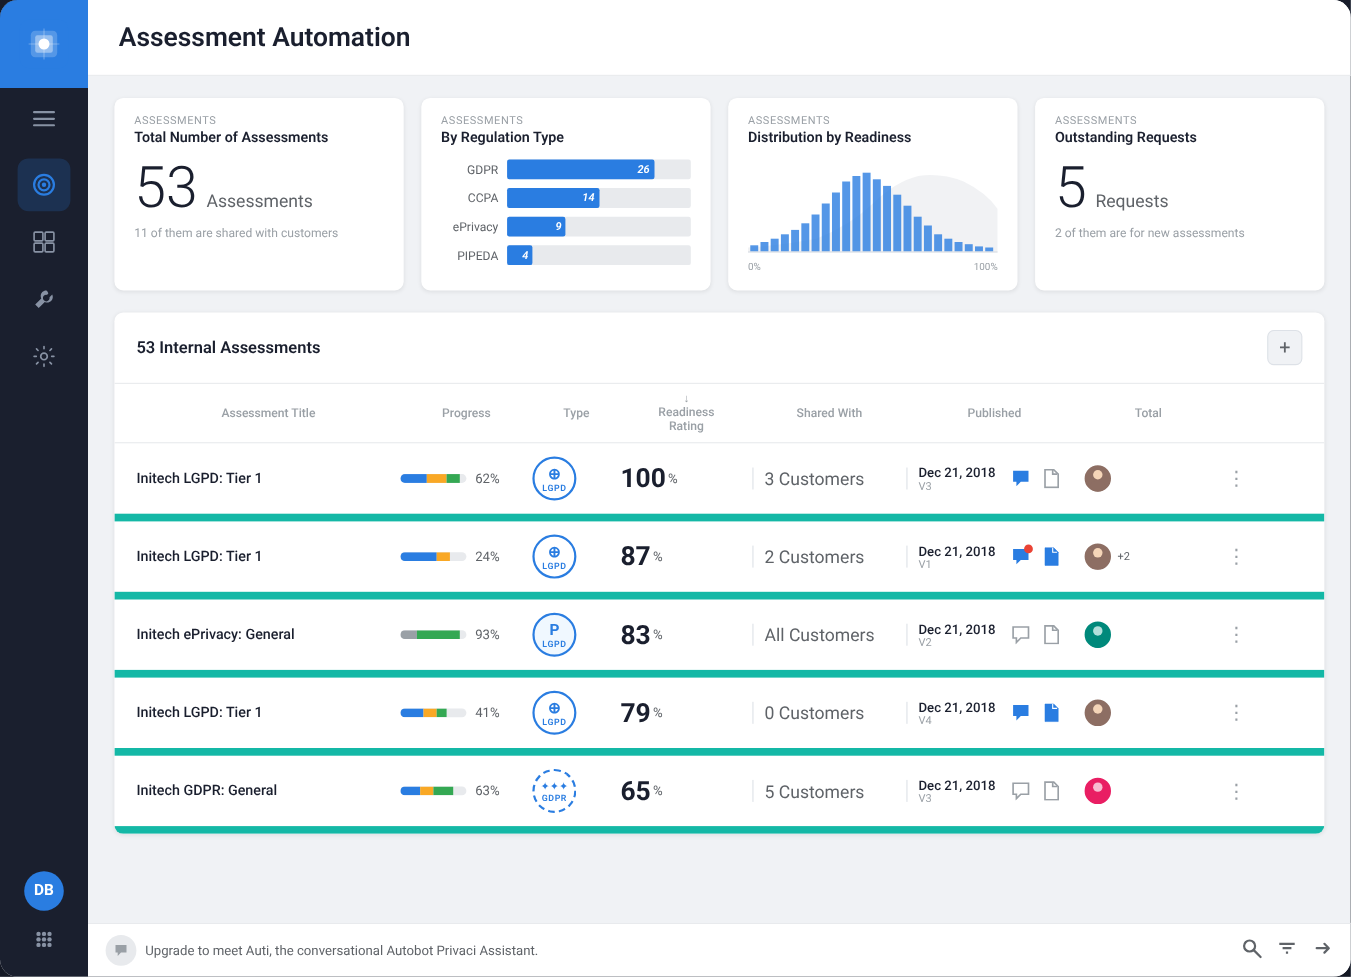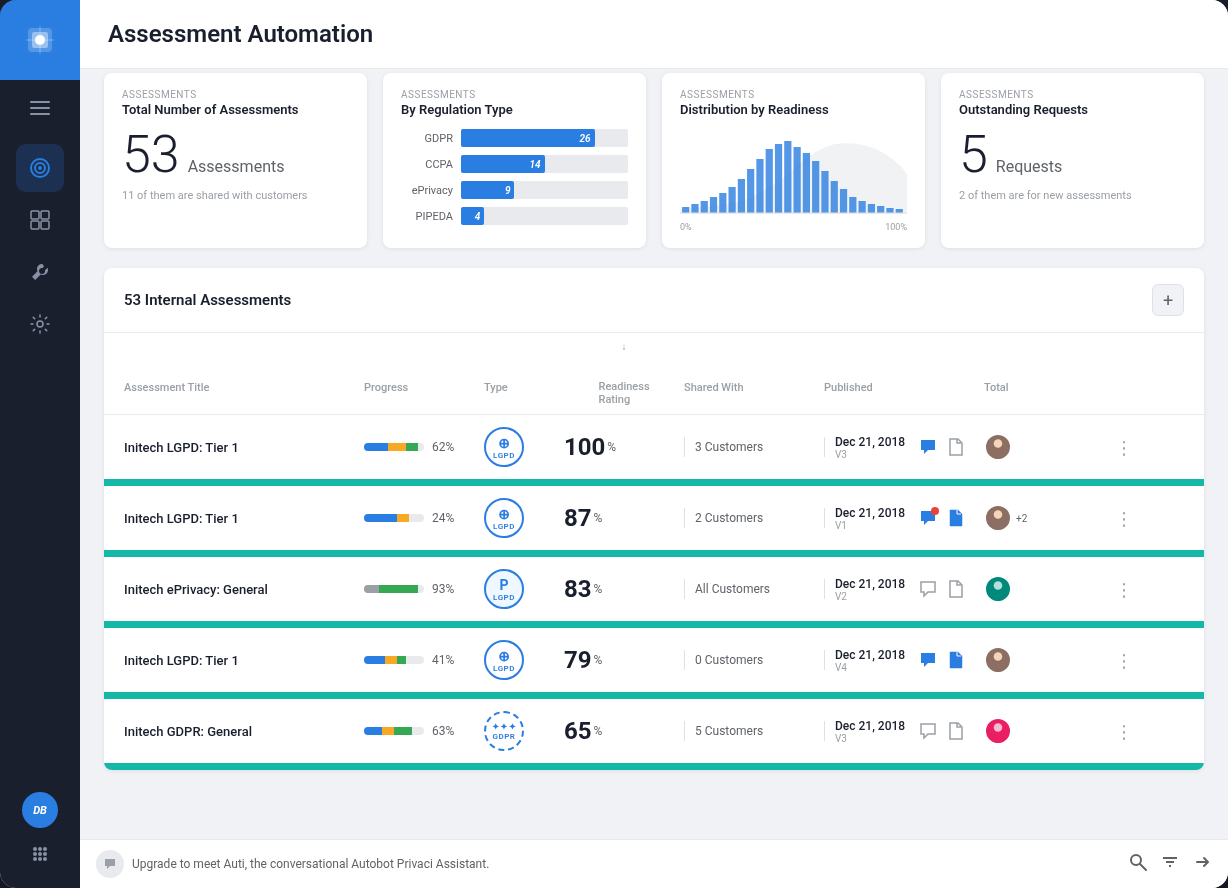--- a/index.html
+++ b/index.html
@@ -82,24 +82,23 @@
     }
     .avatar-badge {
       width: 36px;
       height: 36px;
       border-radius: 50%;
       background: #2a7de1;
       display: flex;
       align-items: center;
       justify-content: center;
       color: white;
-      font-size: 11px;
+      font-size: 14px;
       font-weight: 700;
       cursor: pointer;
-      font-style: italic;
     }
     .sidebar-grid-icon {
       width: 36px;
       height: 36px;
       display: flex;
       align-items: center;
       justify-content: center;
       color: #8892a4;
       cursor: pointer;
     }
@@ -116,21 +115,21 @@
       border-bottom: 1px solid #e8eaed;
     }
     .main-header h1 {
       font-size: 24px;
       font-weight: 600;
       color: #1a1f2e;
     }
     .main-body {
       flex: 1;
       overflow-y: auto;
-      padding: 4px 24px;
+      padding: 20px 24px;
     }
     
     .stats-row {
       display: grid;
       grid-template-columns: 1fr 1fr 1fr 1fr;
       gap: 16px;
       margin-bottom: 20px;
     }
     .stat-card {
       background: white;
@@ -251,22 +250,21 @@
       display: grid;
       grid-template-columns: 240px 120px 80px 120px 140px 160px 120px 40px;
       padding: 8px 20px;
       border-bottom: 1px solid #e8eaed;
       align-items: center;
     }
     .col-header {
       font-size: 11px;
       color: #9aa0a6;
       font-weight: 500;
-      text-align: left;
-      margin-top: 28px;
+      text-align: center;
     }
     .readiness-col {
       display: flex;
       flex-direction: column;
       align-items: center;
     }
     .readiness-arrow { font-size: 10px; color: #9aa0a6; }
     .table-row {
       display: grid;
       grid-template-columns: 240px 120px 80px 120px 140px 160px 120px 40px;
@@ -325,21 +323,21 @@
       font-size: 24px;
       font-weight: 700;
       color: #1a1f2e;
     }
     .readiness-pct { font-size: 12px; color: #5f6368; }
     
     .shared-cell {
       display: flex;
       align-items: center;
       gap: 4px;
-      font-size: 12px;
+      font-size: 16px;
       color: #5f6368;
     }
     .shared-divider {
       width: 1px;
       height: 20px;
       background: #dde1e7;
       margin-right: 6px;
     }
     
     .published-cell {

